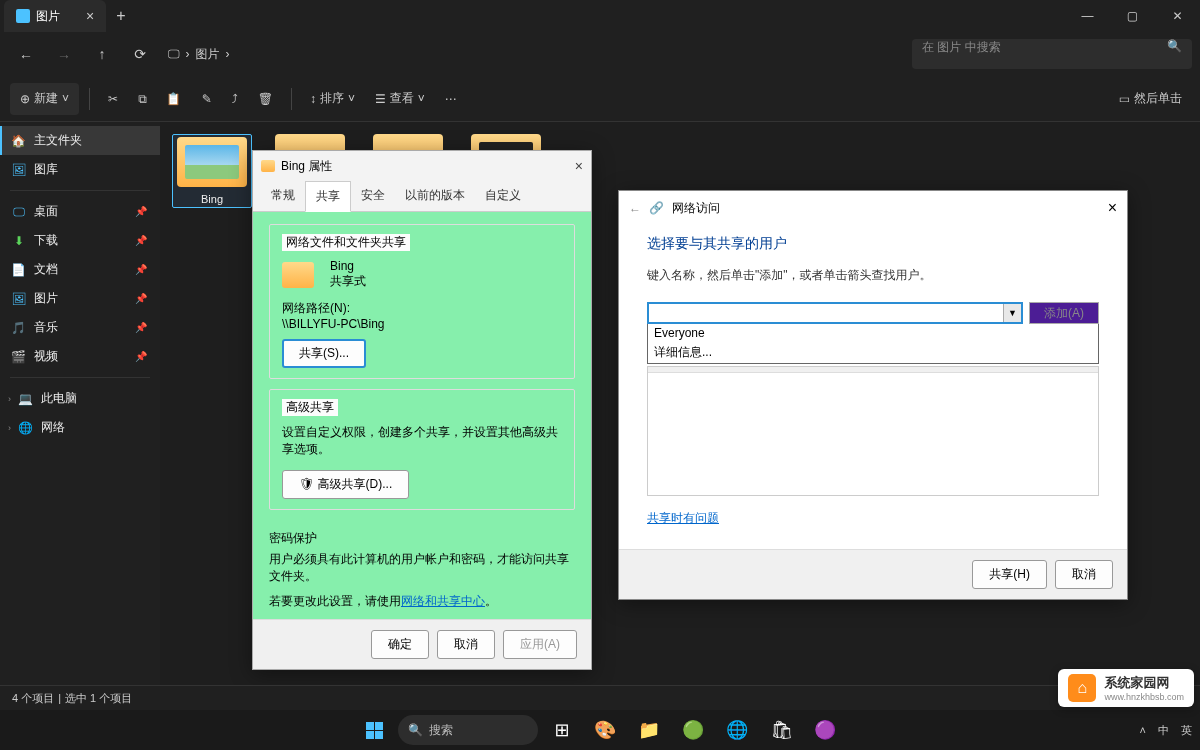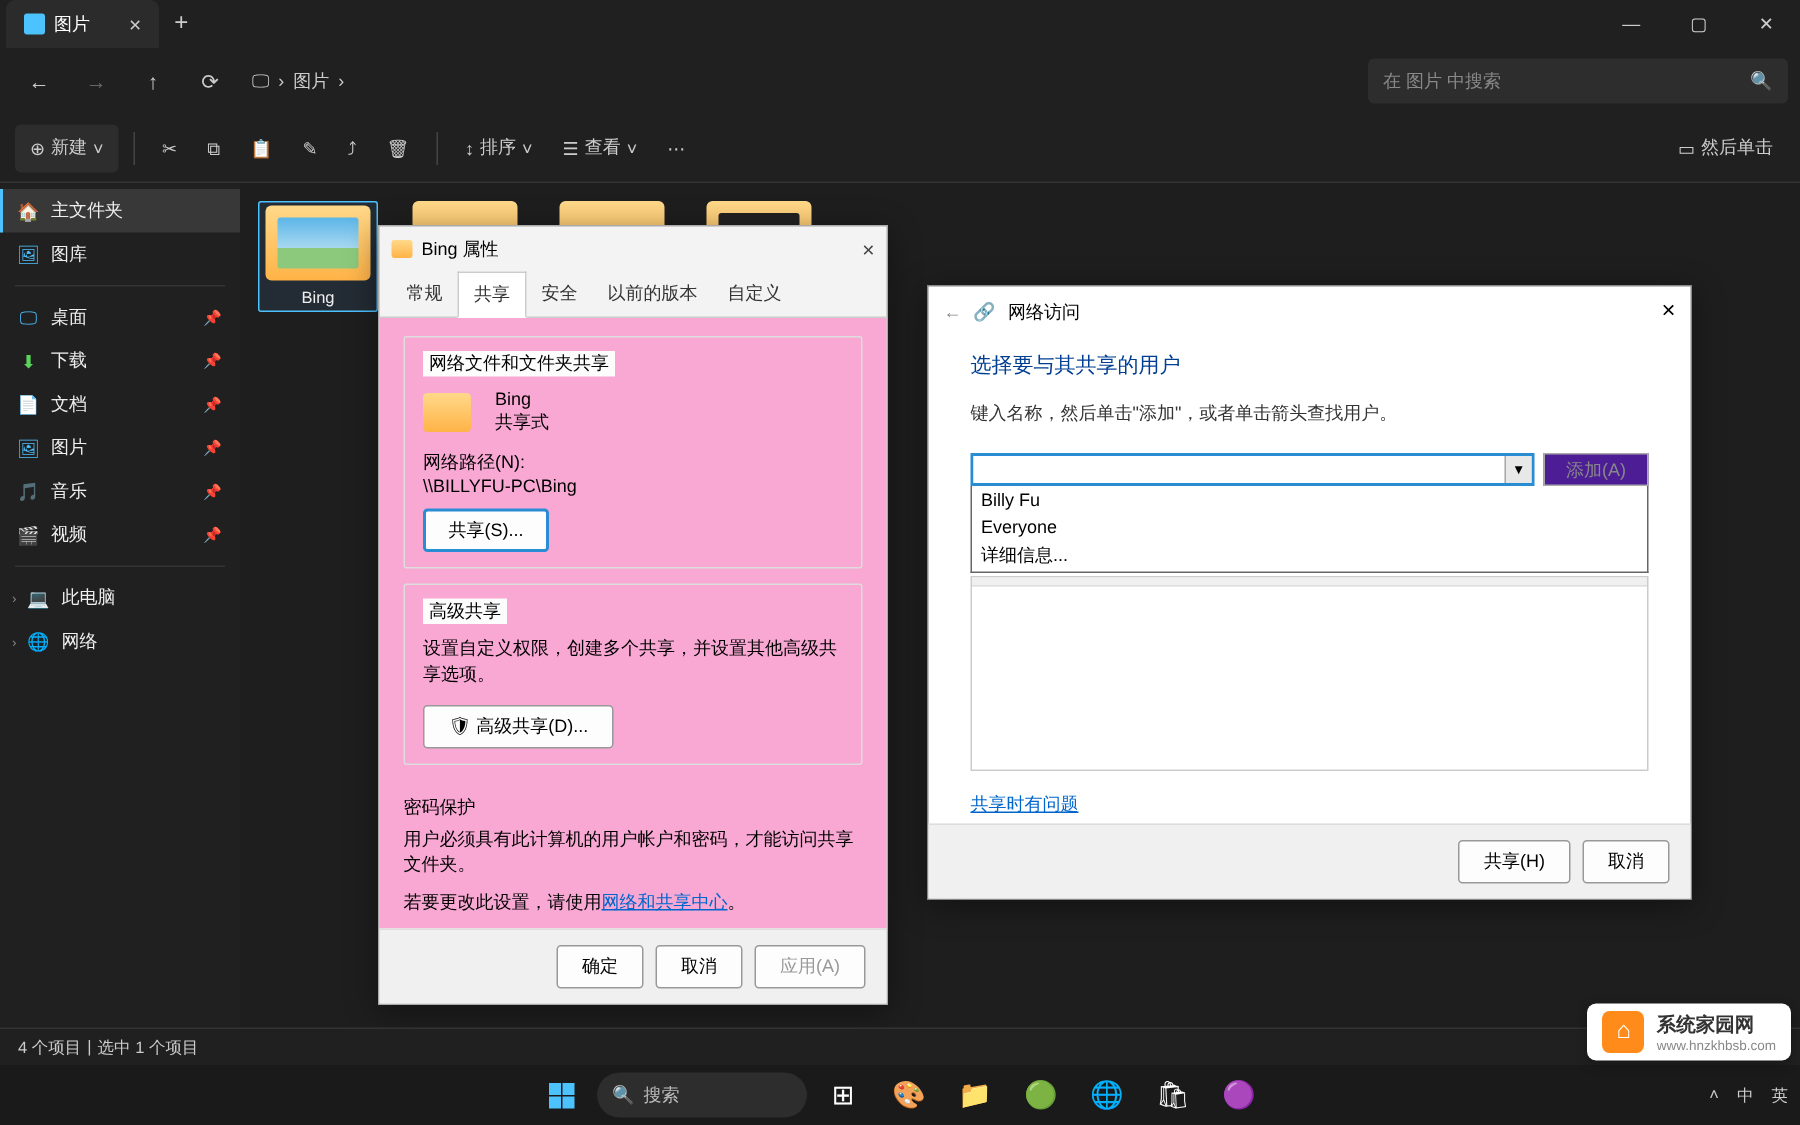--- a/index.html
+++ b/index.html
@@ -11,21 +11,21 @@
 .tab-icon { width: 14px; height: 14px; background: #4cc2ff; border-radius: 2px; }
 .tab-close { margin-left: 20px; font-size: 14px; color: #ccc; }
 .newtab { padding: 0 10px; color: #ccc; font-size: 16px; }
 .window-controls { margin-left: auto; display: flex; }
 .window-controls div { width: 45px; height: 32px; display: flex; align-items: center; justify-content: center; color: #ccc; font-size: 12px; }
 
 
 .navbar { height: 44px; background: #202020; display: flex; align-items: center; padding: 0 8px; gap: 2px; }
 .nav-btn { width: 36px; height: 36px; display: flex; align-items: center; justify-content: center; color: #ccc; font-size: 14px; border-radius: 4px; }
 .breadcrumb { display: flex; align-items: center; gap: 6px; margin-left: 8px; color: #ccc; }
-.search-box { margin-left: auto; width: 280px; height: 30px; background: #2d2d2d; border-radius: 4px; padding: 0 10px; display: flex; align-items: center; color: #888; }
+.search-box { margin-left: auto; width: 280px; height: 30px; background: #2d2d2d; border-radius: 4px; padding: 0 10px; display: flex; align-items: flex-start; color: #888; }
 .search-box span:last-child { margin-left: auto; }
 
 
 .toolbar { height: 46px; background: #202020; display: flex; align-items: center; padding: 0 10px; gap: 4px; border-bottom: 1px solid #333; }
 .tool-btn { height: 32px; padding: 0 8px; display: flex; align-items: center; gap: 4px; color: #ccc; border-radius: 4px; font-size: 12px; }
 .tool-btn.new { background: #2d2d2d; padding: 0 10px; }
 .tool-sep { width: 1px; height: 22px; background: #444; margin: 0 6px; }
 .tool-right { margin-left: auto; }
 
 
@@ -49,21 +49,21 @@
 .folder-icon.dark::after { content: ""; position: absolute; left: 8px; top: 8px; right: 8px; bottom: 8px; background: #222; border-radius: 2px; }
 .folder-label { color: #eee; font-size: 11px; text-align: center; }
 
 
 .props { position: absolute; left: 252px; top: 150px; width: 340px; height: 520px; background: #f3f3f3; border: 1px solid #aaa; display: flex; flex-direction: column; color: #000; box-shadow: 0 4px 20px rgba(0,0,0,0.4); }
 .props-title { height: 30px; display: flex; align-items: center; padding: 0 8px; gap: 6px; font-size: 12px; }
 .props-title .close { margin-left: auto; font-size: 14px; color: #444; }
 .props-tabs { display: flex; border-bottom: 1px solid #ccc; padding: 0 8px; }
 .props-tab { padding: 6px 10px; font-size: 12px; color: #333; }
 .props-tab.active { background: #fff; border: 1px solid #ccc; border-bottom: 1px solid #fff; margin-bottom: -1px; }
-.props-body { flex: 1; padding: 12px 16px; background: #f9a8d4; font-size: 12px; overflow: hidden; }
+.props-body { flex: 1; padding: 12px 16px; background: #86efac; font-size: 12px; overflow: hidden; }
 .props-group { border: 1px solid #ddd; border-radius: 2px; padding: 10px 12px; margin-bottom: 10px; }
 .props-group-title { font-size: 12px; margin: -18px 0 8px 0; background: #fcfcfc; display: inline-block; padding: 0 4px; }
 .folder-mini { width: 32px; height: 26px; background: linear-gradient(#ffd98a, #ffb347); border-radius: 3px; display: inline-block; vertical-align: middle; margin-right: 8px; }
 .props-btn { display: inline-block; padding: 5px 16px; border: 1px solid #999; background: #fdfdfd; border-radius: 3px; font-size: 12px; cursor: pointer; }
 .props-btn.highlight { border: 2px solid #2a8dd4; padding: 4px 15px; }
 .props-footer { padding: 10px 14px; background: #f0f0f0; display: flex; justify-content: flex-end; gap: 8px; border-top: 1px solid #ddd; }
 .link { color: #0066cc; text-decoration: underline; margin-top: 17px; }
 
 
 .netdlg { position: absolute; left: 618px; top: 190px; width: 510px; height: 410px; background: #fff; border: 1px solid #888; color: #000; box-shadow: 0 4px 20px rgba(0,0,0,0.4); }
@@ -275,21 +275,20 @@
     <div class="netdlg-h">选择要与其共享的用户</div>
     <div class="netdlg-sub">键入名称，然后单击"添加"，或者单击箭头查找用户。</div>
     <div class="netdlg-inputrow">
       <div class="netdlg-input">
         <input type="text" value="" style="">
         <div class="netdlg-dd">▼</div>
       </div>
       <button class="netdlg-addbtn">添加(A)</button>
     </div>
     <div class="netdlg-dropdown">
-      <div>Billy Fu</div>
       <div>Everyone</div>
       <div>详细信息...</div>
     </div>
     <div class="netdlg-list">
       <div class="netdlg-list-head"></div>
     </div>
     <div style="margin-top:14px"><a class="link">共享时有问题</a></div>
   </div>
   <div class="netdlg-footer">
     <span class="props-btn">共享(H)</span>

